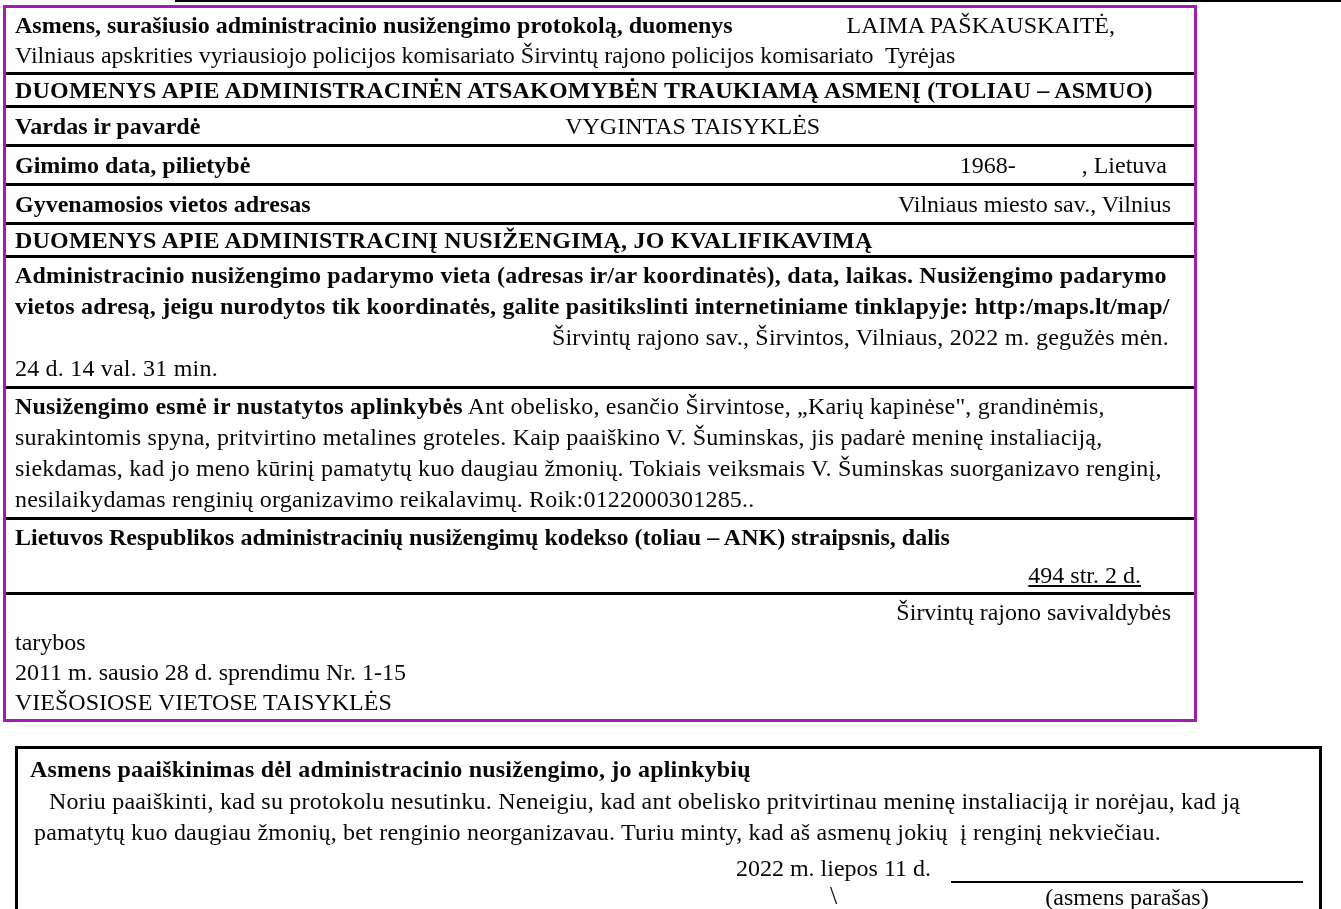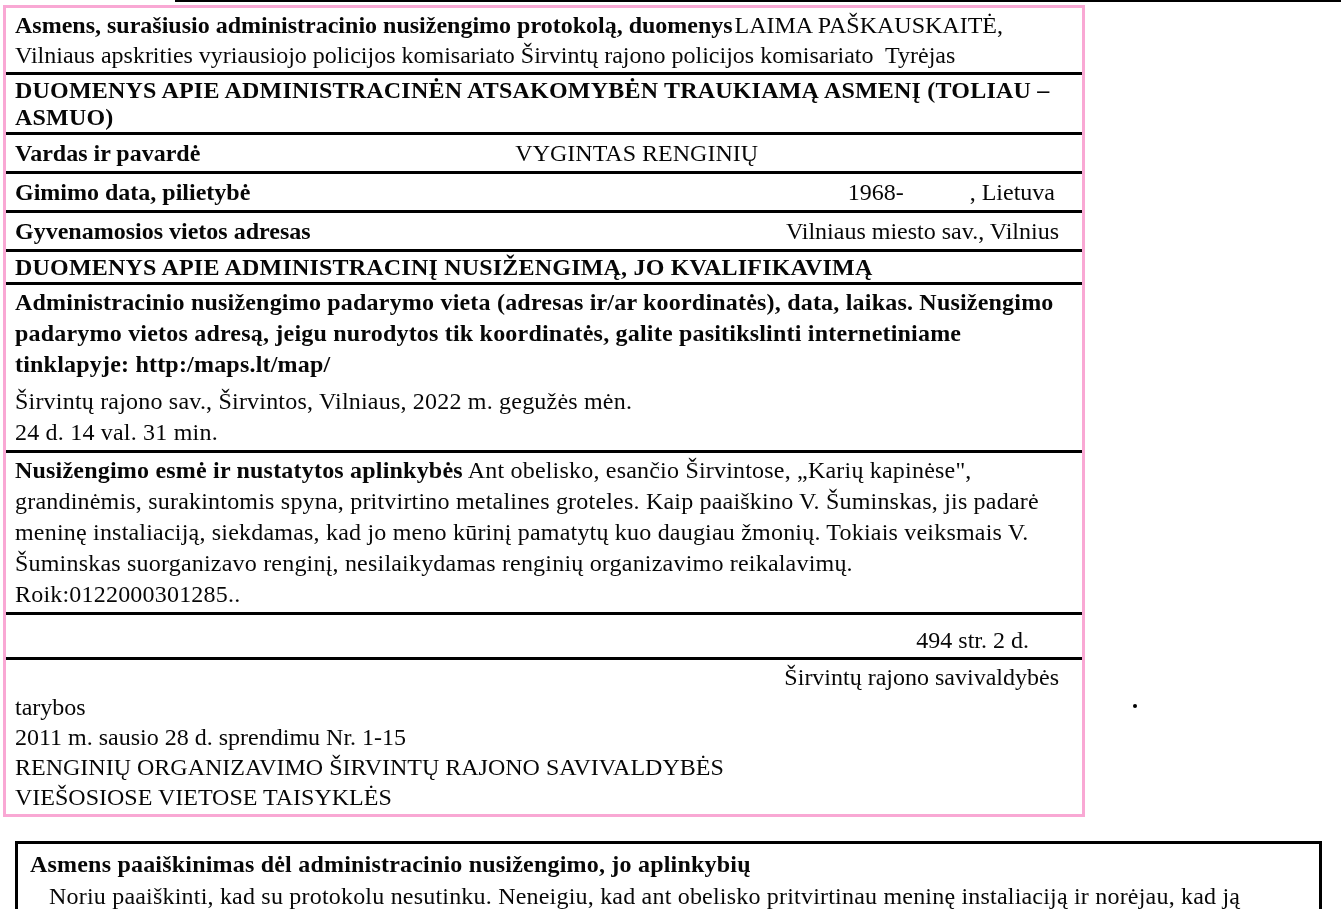--- a/index.html
+++ b/index.html
@@ -17,22 +17,22 @@
     position: absolute; top: 0; left: 175px; right: 0; height: 2px;
     background: #000;
   }
   .scan-dot {
     position: absolute; left: 1133px; top: 704px;
     width: 4px; height: 4px; background: #000; border-radius: 50%;
   }
   .main-table {
     position: relative;
     margin: 5px 0 0 3px;
-    width: 1082px;
-    border: 3px solid #f9a8d4;
+    width: 1194px;
+    border: 3px solid #a21caf;
     background: #fff;
   }
   .row {
     border-bottom: 3px solid #000;
     padding: 2px 9px;
     line-height: 30px;
   }
   .row:last-child { border-bottom: none; }
   .row.tight { padding: 4px 9px; line-height: 28px; }
   .header-row {
@@ -45,22 +45,22 @@
   .nowrap { white-space: nowrap; }
   .pre { white-space: pre-wrap; }
   b { font-weight: bold; }
   .wrap { line-height: 31px; letter-spacing: 0.2px; }
   p.inline-para { margin: 0; }
   .officer-name { margin-left: auto; margin-right: 70px; white-space: nowrap; }
   .center-val { flex: 1; text-align: center; }
   .right-val { margin-left: auto; padding-right: 14px; white-space: nowrap; }
   .birth-vals { margin-left: auto; padding-right: 18px; white-space: nowrap; }
   .birth-citizenship { margin-left: 66px; }
-  .place-val-1 { padding-right: 16px; margin-top: 6px; }
-  .code-val { text-align: right; padding-right: 44px; margin-top: 8px; }
+  .place-val-1 { text-align: right; padding-right: 16px; }
+  .code-val { text-align: right; padding-right: 44px; margin-top: 8px; text-decoration: underline; }
   .la-val { margin-left: auto; padding-right: 14px; white-space: nowrap; }
   .expl-box {
     position: relative;
     margin: 24px 0 0 15px;
     width: 1307px;
     border: 3px solid #000;
     border-bottom: 5px solid #000;
     background: #fff;
     padding: 5px 10px 6px 12px;
   }
@@ -116,21 +116,21 @@
     </div>
     <div class="pre">Vilniaus apskrities vyriausiojo policijos komisariato Širvintų rajono policijos komisariato  Tyrėjas</div>
   </div>
 
   <div class="row header-row">
     <span>DUOMENYS APIE ADMINISTRACINĖN ATSAKOMYBĖN TRAUKIAMĄ ASMENĮ (TOLIAU – ASMUO)</span>
   </div>
 
   <div class="row tight flex">
     <b class="nowrap">Vardas ir pavardė</b>
-    <span class="center-val">VYGINTAS RENGINIŲ</span>
+    <span class="center-val">VYGINTAS TAISYKLĖS</span>
   </div>
 
   <div class="row tight flex">
     <b class="nowrap">Gimimo data, pilietybė</b>
     <span class="birth-vals">
       <span>1968-</span><span class="birth-citizenship">, Lietuva</span>
     </span>
   </div>
 
   <div class="row tight flex">
@@ -149,30 +149,30 @@
   </div>
 
   <div class="row wrap">
     <p class="inline-para">
       <b>Nusižengimo esmė ir nustatytos aplinkybės</b>
       <span>Ant obelisko, esančio Širvintose, „Karių kapinėse", grandinėmis, surakintomis spyna, pritvirtino metalines groteles. Kaip paaiškino V. Šuminskas, jis padarė meninę instaliaciją, siekdamas, kad jo meno kūrinį pamatytų kuo daugiau žmonių. Tokiais veiksmais V. Šuminskas suorganizavo renginį, nesilaikydamas renginių organizavimo reikalavimų. Roik:0122000301285..</span>
     </p>
   </div>
 
   <div class="row">
+    <b>Lietuvos Respublikos administracinių nusižengimų kodekso (toliau – ANK) straipsnis, dalis</b>
     <div class="code-val">494 str. 2 d.</div>
   </div>
 
   <div class="row">
     <div class="flex">
       <span class="la-val">Širvintų rajono savivaldybės</span>
     </div>
     <div>tarybos</div>
     <div>2011 m. sausio 28 d. sprendimu Nr. 1-15</div>
-    <div>RENGINIŲ ORGANIZAVIMO ŠIRVINTŲ RAJONO SAVIVALDYBĖS</div>
     <div>VIEŠOSIOSE VIETOSE TAISYKLĖS</div>
   </div>
 
 </div>
 
 <div class="expl-box">
   <b class="expl-header">Asmens paaiškinimas dėl administracinio nusižengimo, jo aplinkybių</b>
   <p class="expl-text pre">Noriu paaiškinti, kad su protokolu nesutinku. Neneigiu, kad ant obelisko pritvirtinau meninę instaliaciją ir norėjau, kad ją pamatytų kuo daugiau žmonių, bet renginio neorganizavau. Turiu minty, kad aš asmenų jokių  į renginį nekviečiau.</p>
   <div class="sig-row">
     <span class="sig-date">2022 m. liepos 11 d.</span>

